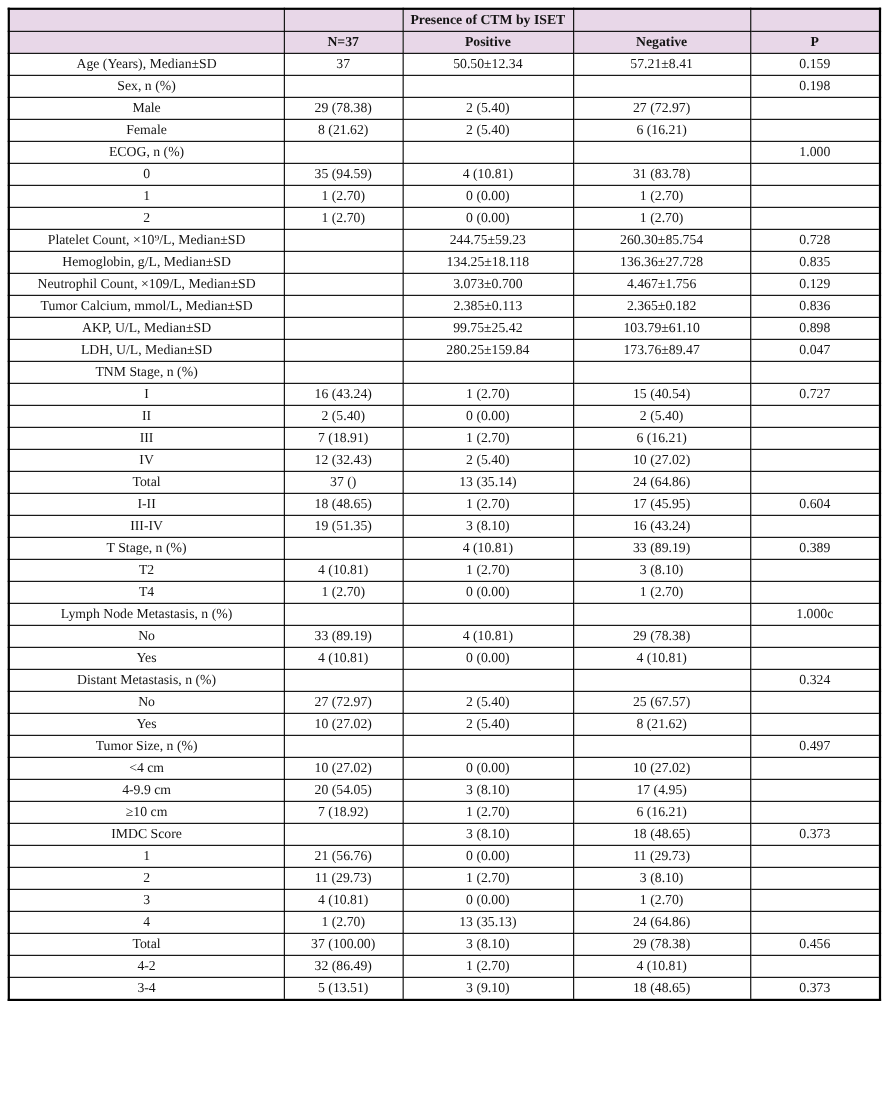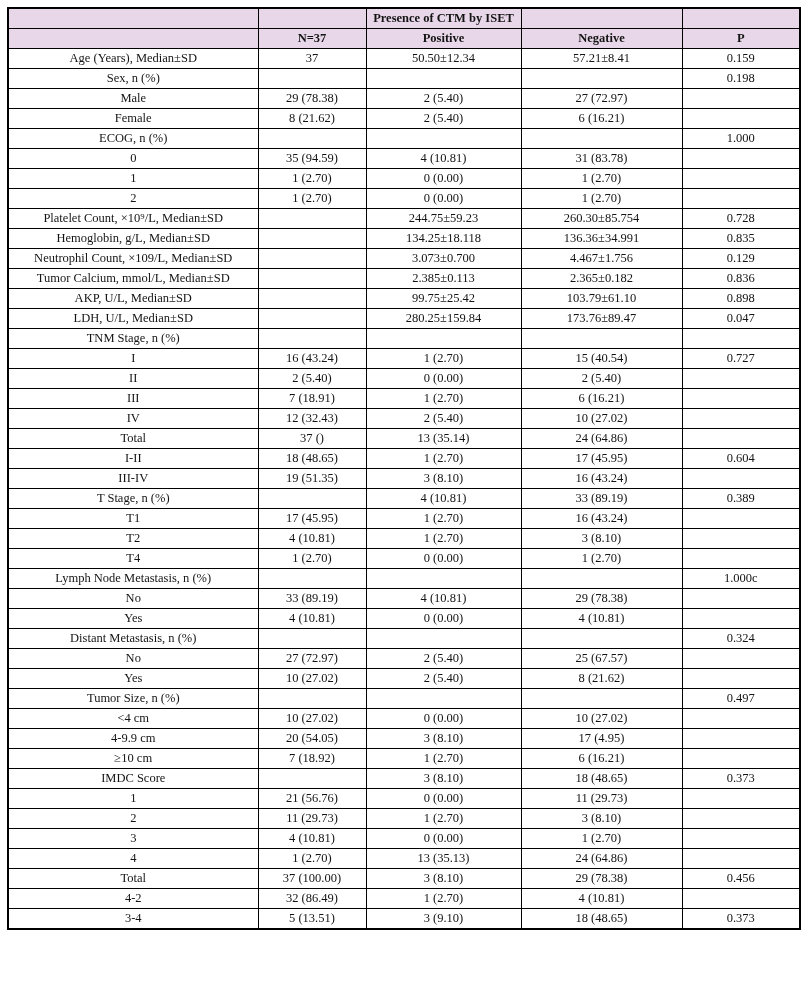--- a/index.html
+++ b/index.html
@@ -133,21 +133,21 @@
           <td>Platelet Count, ×10⁹/L, Median±SD</td>
           <td></td>
           <td>244.75±59.23</td>
           <td>260.30±85.754</td>
           <td>0.728</td>
         </tr>
         <tr>
           <td>Hemoglobin, g/L, Median±SD</td>
           <td></td>
           <td>134.25±18.118</td>
-          <td>136.36±34.991</td>
+          <td>136.36±27.728</td>
           <td>0.835</td>
         </tr>
         <tr>
           <td>Neutrophil Count, ×109/L, Median±SD</td>
           <td></td>
           <td>3.073±0.700</td>
           <td>4.467±1.756</td>
           <td>0.129</td>
         </tr>
         <tr>
@@ -226,27 +226,20 @@
           <td>3 (8.10)</td>
           <td>16 (43.24)</td>
           <td></td>
         </tr>
         <tr>
           <td>T Stage, n (%)</td>
           <td></td>
           <td>4 (10.81)</td>
           <td>33 (89.19)</td>
           <td>0.389</td>
-        </tr>
-        <tr>
-          <td>T1</td>
-          <td>17 (45.95)</td>
-          <td>1 (2.70)</td>
-          <td>16 (43.24)</td>
-          <td></td>
         </tr>
         <tr>
           <td>T2</td>
           <td>4 (10.81)</td>
           <td>1 (2.70)</td>
           <td>3 (8.10)</td>
           <td></td>
         </tr>
         <tr>
           <td>T4</td>

